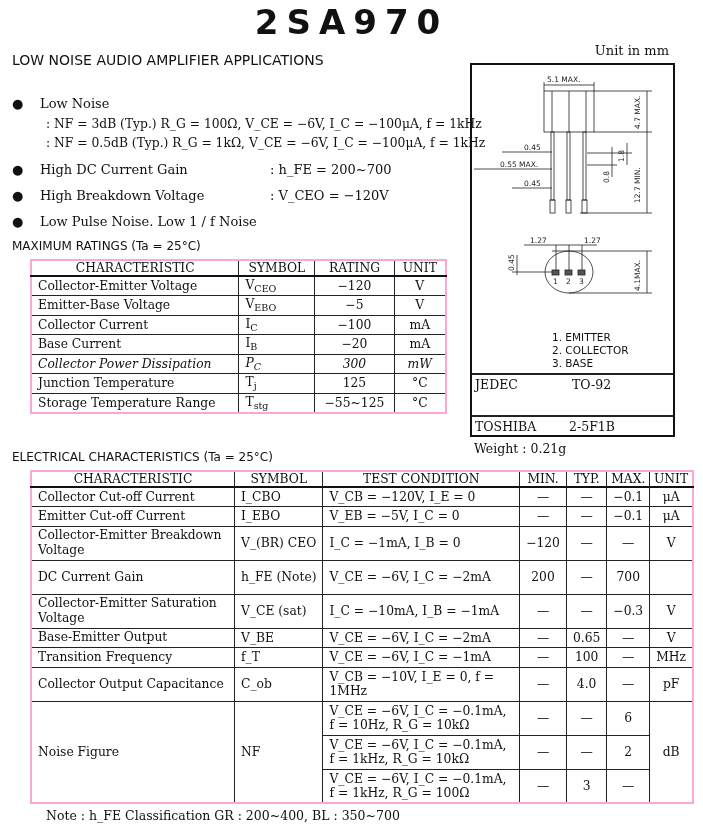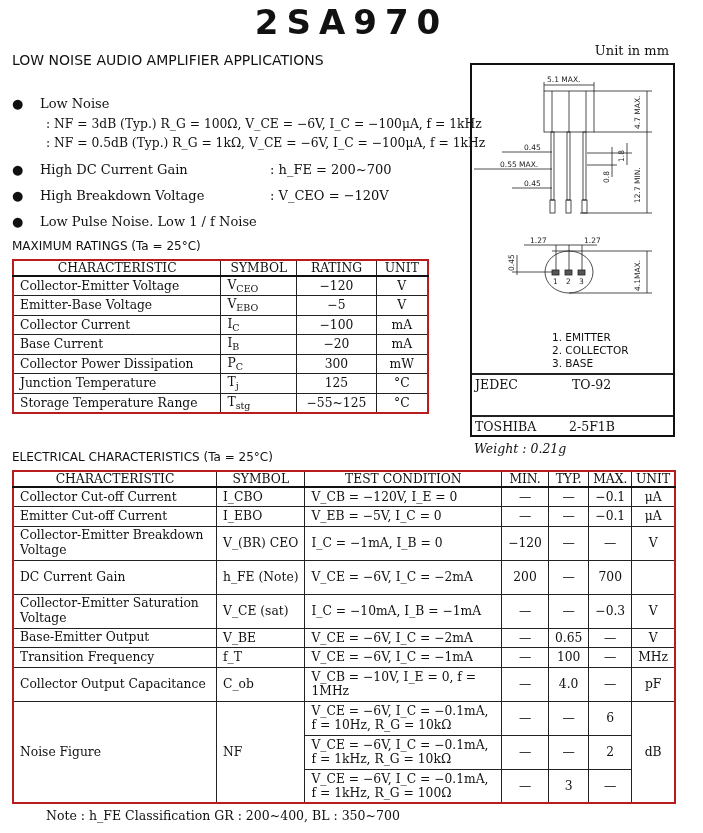--- a/index.html
+++ b/index.html
@@ -6,29 +6,29 @@
   body { width: 703px; height: 833px; position: relative; overflow: hidden; color: #111; font-family: "DejaVu Serif", serif; }
   .abs { position: absolute; }
   #title { left: 0; width: 703px; top: 2px; text-align: center; font-family: "DejaVu Sans", sans-serif; font-weight: bold; font-size: 34px; letter-spacing: 8px; }
   #subtitle { left: 12px; top: 43px; font-size: 14px; font-family: "DejaVu Sans", sans-serif; margin-top: 9px; }
   #unit { right: 34px; top: 43px; font-size: 13px; }
   .feat { left: 12px; font-size: 13px; white-space: nowrap; }
   .bullet { display: inline-block; width: 28px; font-size: 13px; }
   .sub { font-size: 9.5px; vertical-align: -3px; }
   .tbl { border-collapse: collapse; position: absolute; font-size: 12.3px; }
   .tbl td, .tbl th { border: 1px solid #222; padding: 0 6px; font-weight: normal; white-space: nowrap; }
-  .tbl { border: 2px solid #b91c1c; }
+  .tbl { border: 2px solid #f9a8d4; margin-left: 18px; }
   .tbl th { text-align: center; border-bottom: 2px solid #111; }
   .c { text-align: center; }
   .sect { left: 12px; font-size: 12px; font-family: "DejaVu Sans", sans-serif; }
   #pkgbox { left: 470px; top: 63px; width: 205px; height: 374px; border: 2px solid #111; box-sizing: border-box; }
   .pkgrow { position: absolute; left: 0; width: 201px; height: 21px; border-top: 2px solid #222; font-size: 12.5px; }
   .pkgrow span { position: absolute; top: 2px; }
   .pinlist { position: absolute; left: 80px; font-family: "DejaVu Sans", sans-serif; font-size: 10.5px; line-height: 13px; }
-  #weight { left: 474px; top: 441px; font-size: 12.5px; font-style: italic; }
+  #weight { left: 474px; top: 441px; font-size: 12.5px; }
   #note { left: 46px; top: 808px; font-size: 12.5px; white-space: nowrap; }
 </style>
 </head>
 <body>
 
 <div id="title" class="abs">2SA970</div>
 <div id="subtitle" class="abs">LOW NOISE AUDIO AMPLIFIER APPLICATIONS</div>
 <div id="unit" class="abs">Unit in mm</div>
 
 <div class="abs feat" style="top:96px">
@@ -77,21 +77,21 @@
         <td><span>I</span><span class="sub">C</span></td>
         <td class="c">−100</td>
         <td class="c">mA</td>
       </tr>
       <tr style="height: 19.5px;">
         <td>Base Current</td>
         <td><span>I</span><span class="sub">B</span></td>
         <td class="c">−20</td>
         <td class="c">mA</td>
       </tr>
-      <tr style="height: 19.5px;">
+      <tr style="height: 19.5px; font-style: italic;">
         <td>Collector Power Dissipation</td>
         <td><span>P</span><span class="sub">C</span></td>
         <td class="c">300</td>
         <td class="c">mW</td>
       </tr>
       <tr style="height: 19.5px;">
         <td>Junction Temperature</td>
         <td><span>T</span><span class="sub">j</span></td>
         <td class="c">125</td>
         <td class="c">°C</td>

